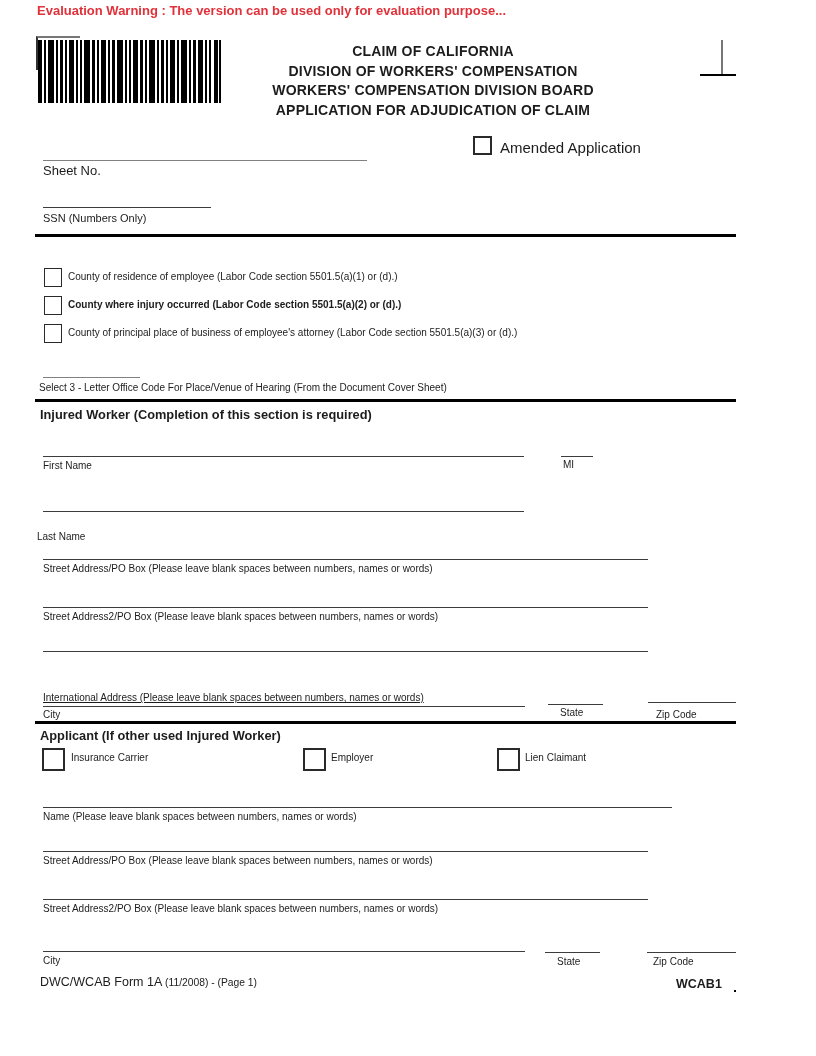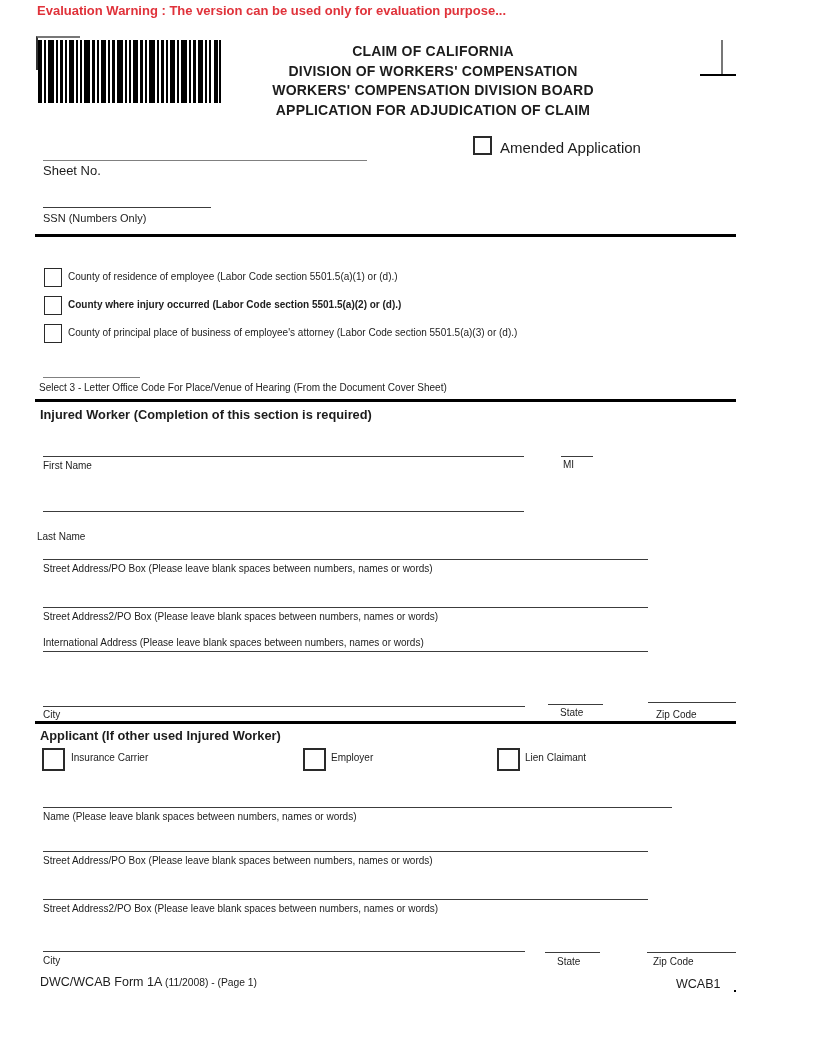--- a/index.html
+++ b/index.html
@@ -18,21 +18,21 @@
   .cb.small { width:18px; height:19px; border-width:1.5px; }
   .lbl { position:absolute; font-size:10px; white-space:nowrap; }
   .heading { position:absolute; font-size:12.8px; font-weight:bold; white-space:pre; }
   .warning { position:absolute; left:37px; top:3px; font-size:13px; font-weight:bold; }
   .title-block {
     position:absolute; left:133px; top:42px; width:600px; text-align:center;
     font-size:14px; font-weight:bold; line-height:19.5px; letter-spacing:0.2px;
   }
   .footer-id { position:absolute; left:40px; top:975px; font-size:12.5px; white-space:nowrap; }
   .footer-meta { font-size:10.3px; }
-  .wcab1 { position:absolute; left:676px; top:977px; font-size:12.5px; }
+  .wcab1 { position:absolute; left:676px; top:977px; font-size:12.5px;font-weight:bold; }
   .mark { position:absolute; }
 </style>
 </head>
 <body>
 
 <div class="page">
 
   <div class="warning" style="color:#e0323a;">Evaluation Warning : The version can be used only for evaluation purpose...</div>
 
   <div class="mark" style="left:36px; top:36px; width:42px; height:32px; border-top:2px solid #777; border-left:2px solid #333;"></div>
@@ -121,21 +121,21 @@
   <div class="line" style="left:43px; top:511px; width:481px;"></div>
   <div class="lbl" style="left:37px; top:515px;margin-top:16px;">Last Name</div>
 
   <div class="line" style="left:43px; top:559px; width:605px;"></div>
   <div class="lbl" style="left:43px; top:563px;">Street Address/PO Box (Please leave blank spaces between numbers, names or words)</div>
 
   <div class="line" style="left:43px; top:607px; width:605px;"></div>
   <div class="lbl" style="left:43px; top:611px;">Street Address2/PO Box (Please leave blank spaces between numbers, names or words)</div>
 
   <div class="line" style="left:43px; top:651px; width:605px;"></div>
-  <div class="lbl" style="left:43px; top:637px;">International Address (Please leave blank spaces between numbers, names or words)</div>
+  <div class="lbl" style="left:43px; top:692px;text-decoration:underline;">International Address (Please leave blank spaces between numbers, names or words)</div>
 
   <div class="line" style="left:43px; top:706px; width:482px;"></div>
   <div class="lbl" style="left:43px; top:709px;">City</div>
   <div class="line" style="left:548px; top:704px; width:55px;"></div>
   <div class="lbl" style="left:560px; top:707px;">State</div>
   <div class="line" style="left:648px; top:702px; width:110px;"></div>
   <div class="lbl" style="left:656px; top:709px;">Zip Code</div>
 
   <div class="thick" style="left:35px; top:721px; width:723px;"></div>
   <div class="heading" style="left:40px; top:728px;">Applicant (If other used Injured Worker)</div>

